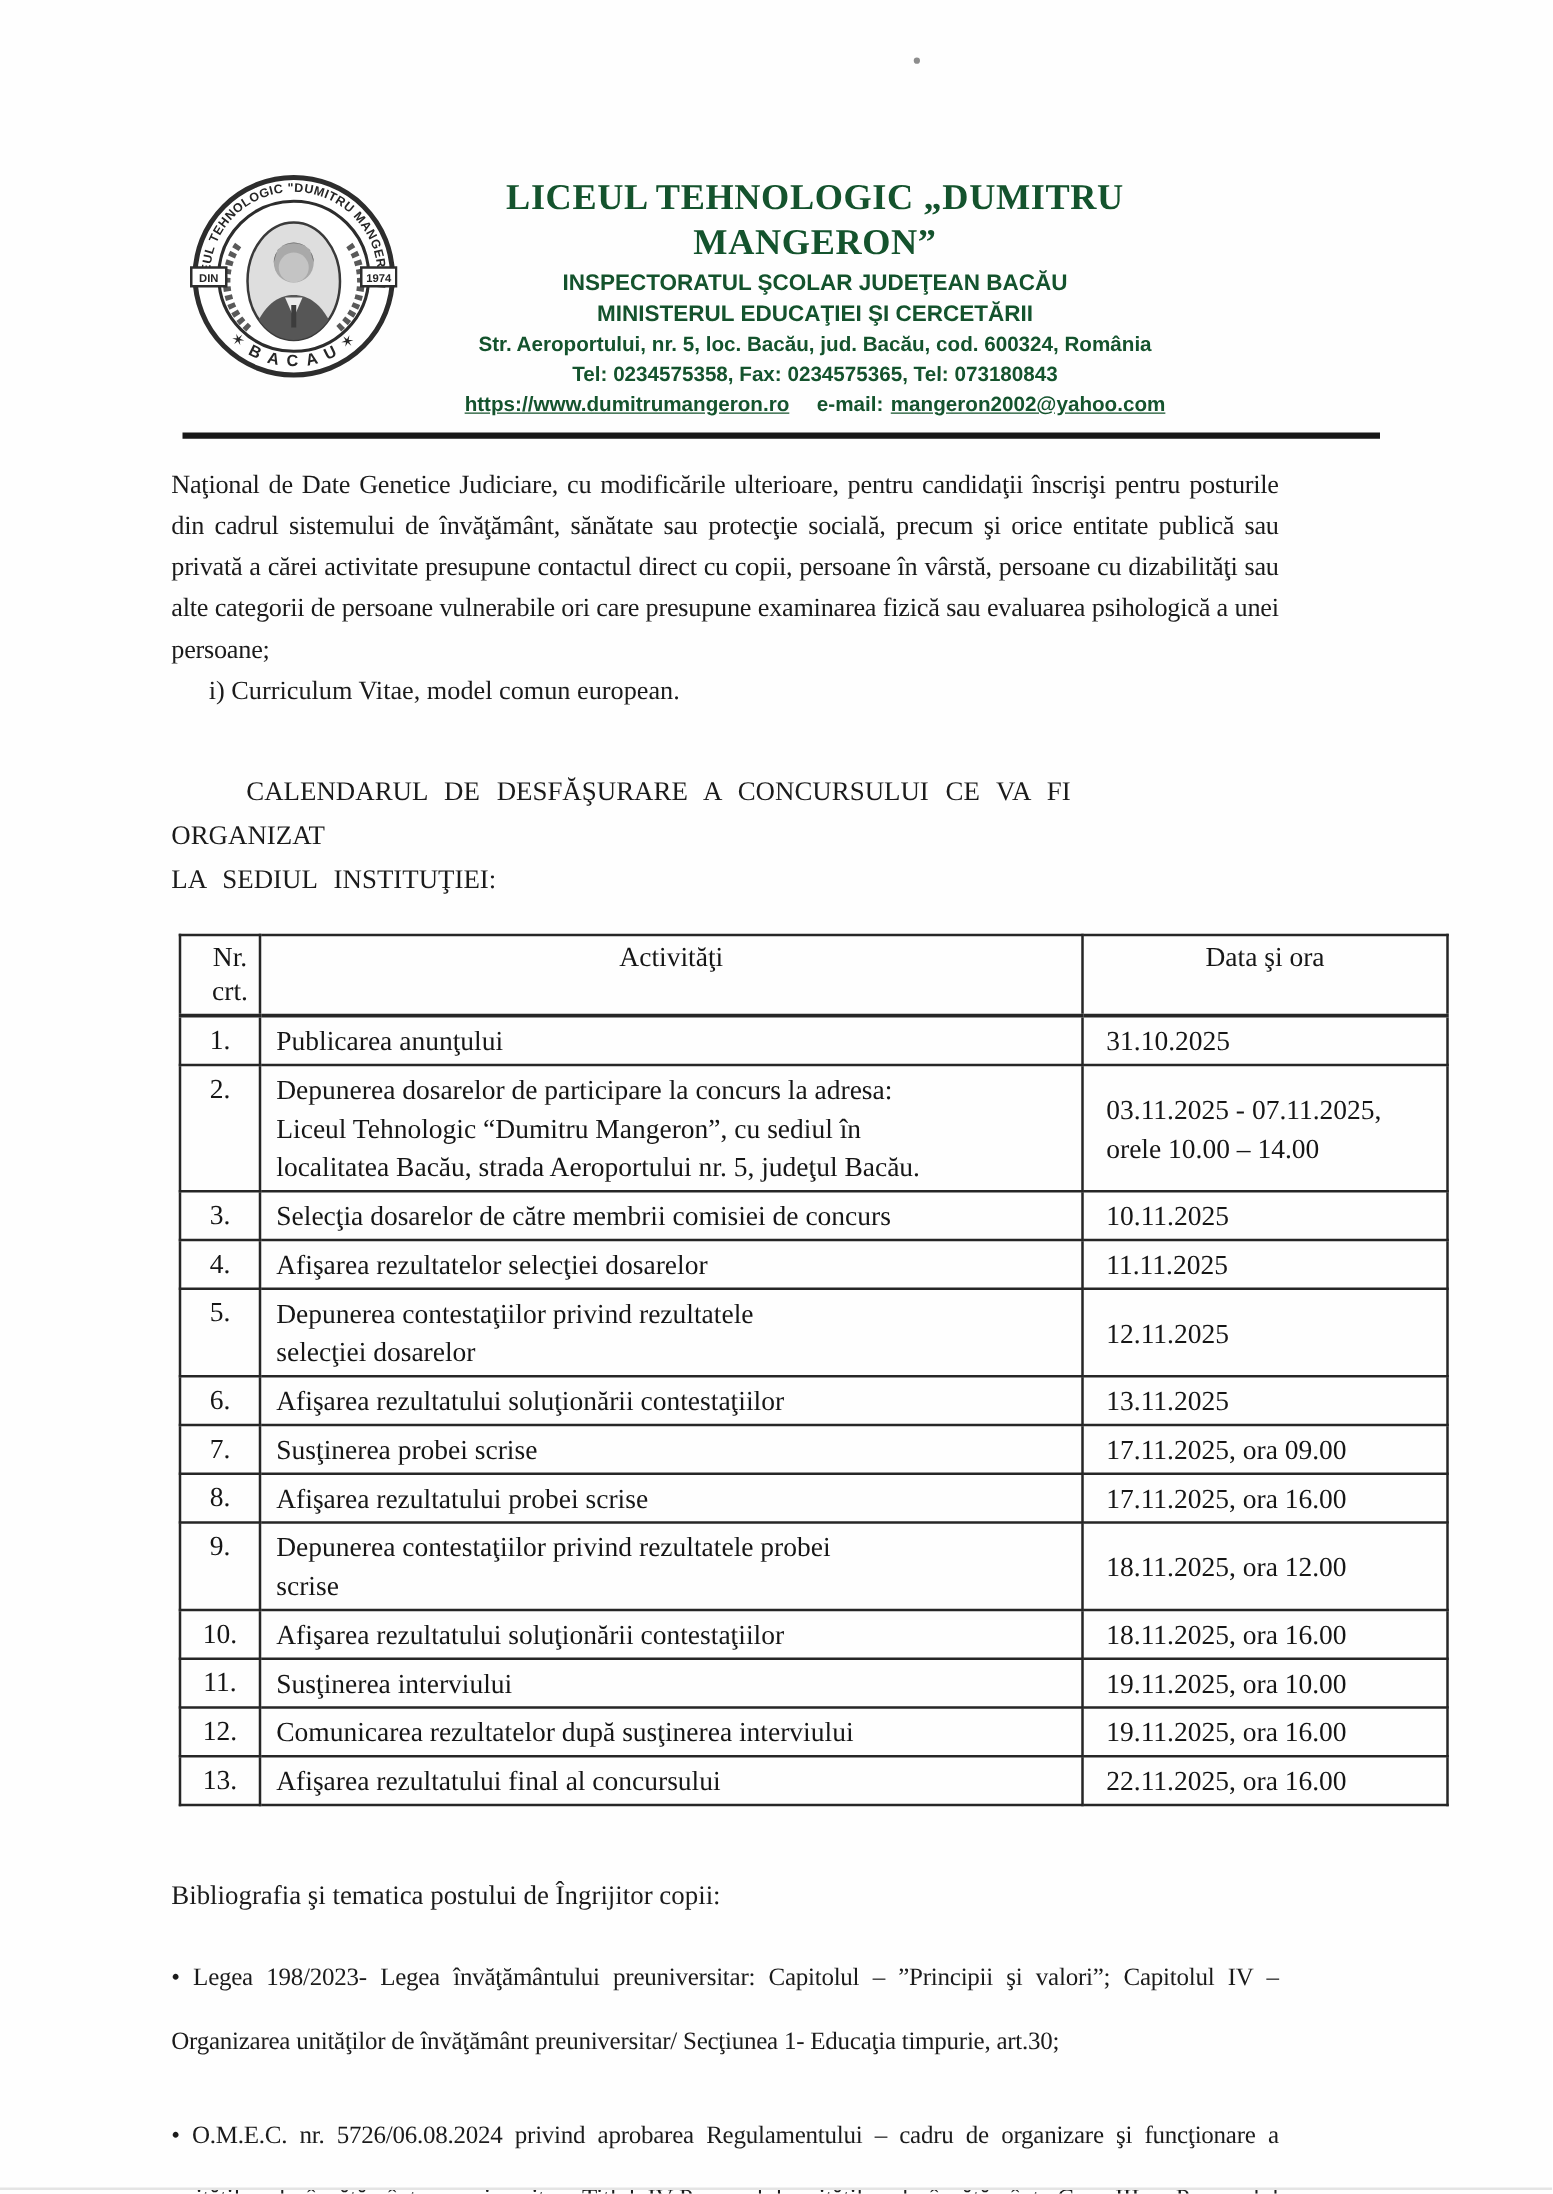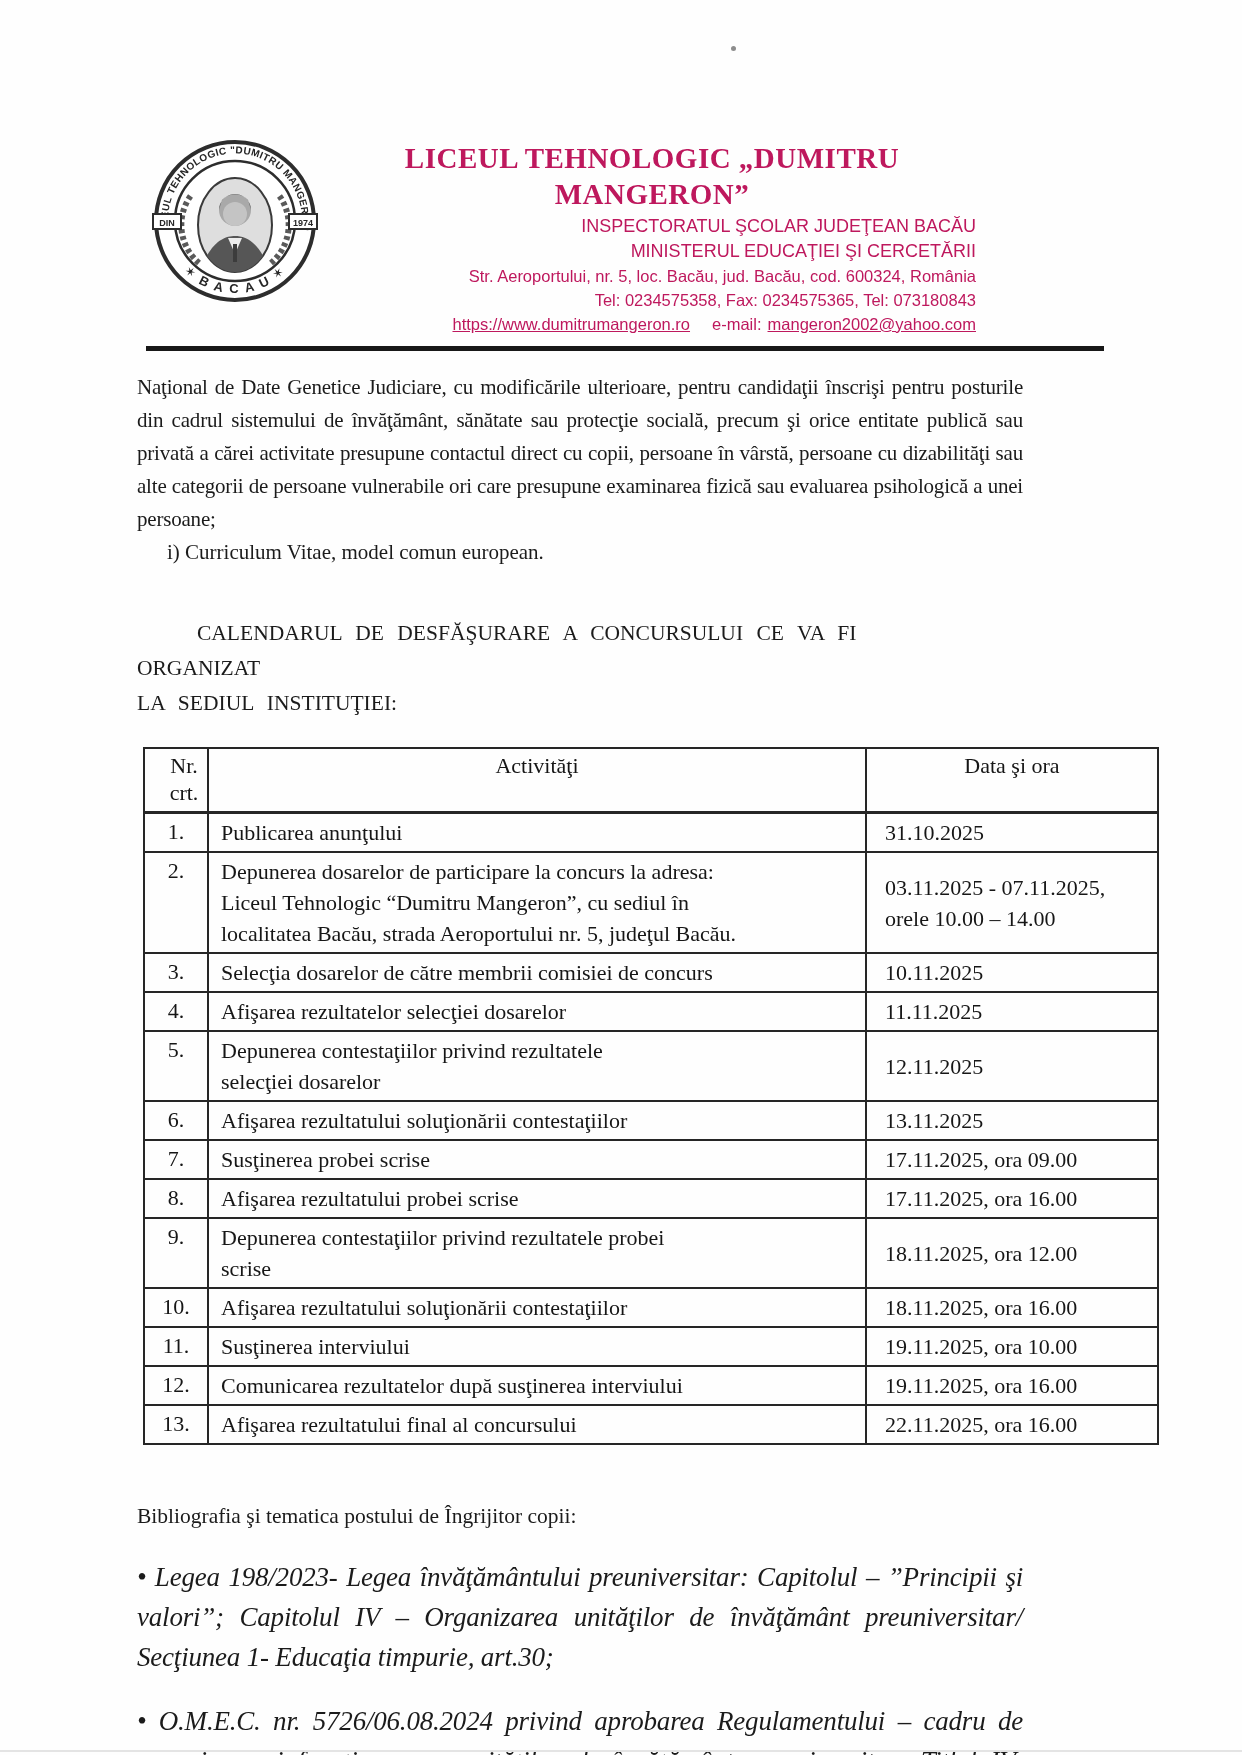--- a/index.html
+++ b/index.html
@@ -3,23 +3,23 @@
 <meta charset="utf-8">
 <style>
   html,body{margin:0;padding:0;background:#ffffff;}
   .page{position:relative;width:1242px;height:1755px;background:#fefefe;overflow:hidden;
         color:#1b1b1b;font-family:"Liberation Serif","DejaVu Serif",serif;}
   .speck{position:absolute;left:731px;top:46px;width:5px;height:5px;background:#8d8d8d;border-radius:50%;}
 
   
   .letterhead{display:flex;padding:138px 0 0 152px;}
   .seal{width:166px;height:166px;flex:0 0 auto;}
-  .lh-text{width:648px;margin-left:10px;text-align:center;padding-top:2px;color:#be185d;}
+  .lh-text{width:648px;margin-left:10px;text-align:center;padding-top:2px;color:#14532d;}
   .school-name{font-weight:bold;font-size:29px;line-height:36px;letter-spacing:.5px;margin-bottom:2px;}
-  .lh-sans{font-family:"Liberation Sans","DejaVu Sans",sans-serif;font-weight:normal;text-align:right;}
+  .lh-sans{font-family:"Liberation Sans","DejaVu Sans",sans-serif;font-weight:bold;}
   .lh-s1{font-size:18px;line-height:25px;}
   .lh-s2{font-size:16.5px;line-height:24px;}
   .link{text-decoration:underline;}
   .email-label{margin:0 6px 4px 22px;}
   .rule{height:5px;background:#181818;width:958px;margin:10px 0 0 146px;}
 
   
   .para{width:886px;margin:20px 0 0 137px;font-size:21px;line-height:33px;letter-spacing:-.2px;text-align:justify;}
   .cv{margin:0 0 0 167px;font-size:21px;line-height:33px;}
   .title{width:848px;margin:47px 0 0 137px;font-size:21.5px;line-height:35px;
@@ -30,22 +30,22 @@
   .cal-table th,.cal-table td{border:2px solid #262626;line-height:31px;}
   .cal-table thead th{font-weight:normal;text-align:center;vertical-align:top;
                       line-height:27px;padding:3px 2px 5px;border-bottom-width:3px;}
   .cal-table thead th.h-nr{text-align:center;padding-left:20px;padding-right:4px;}
   td.c1{width:62px;text-align:center;vertical-align:top;padding:2px 0;}
   td.c2{width:634px;padding:3px 10px 3px 12px;vertical-align:top;white-space:pre-line;}
   td.c3{width:266px;padding:3px 6px 3px 18px;vertical-align:middle;white-space:pre-line;}
 
   
   .biblio-head{margin:54px 0 0 137px;font-size:21.5px;line-height:34px;}
-  .biblio{width:886px;margin:24px 0 0 137px;font-size:27px;line-height:40px;
-          letter-spacing:-.2px;text-align:justify;font-style:italic;}
+  .biblio{width:886px;margin:24px 0 0 137px;font-size:20px;line-height:51px;
+          letter-spacing:-.2px;text-align:justify;}
   .scan-edge{position:absolute;left:0;bottom:3px;width:100%;height:2px;background:#e4e4e4;}
 </style>
 </head>
 <body>
 
 <div class="page">
   <div class="speck"></div>
 
   <div class="letterhead">
     <svg class="seal" viewBox="0 0 166 166" font-family="Liberation Sans, DejaVu Sans, sans-serif">

